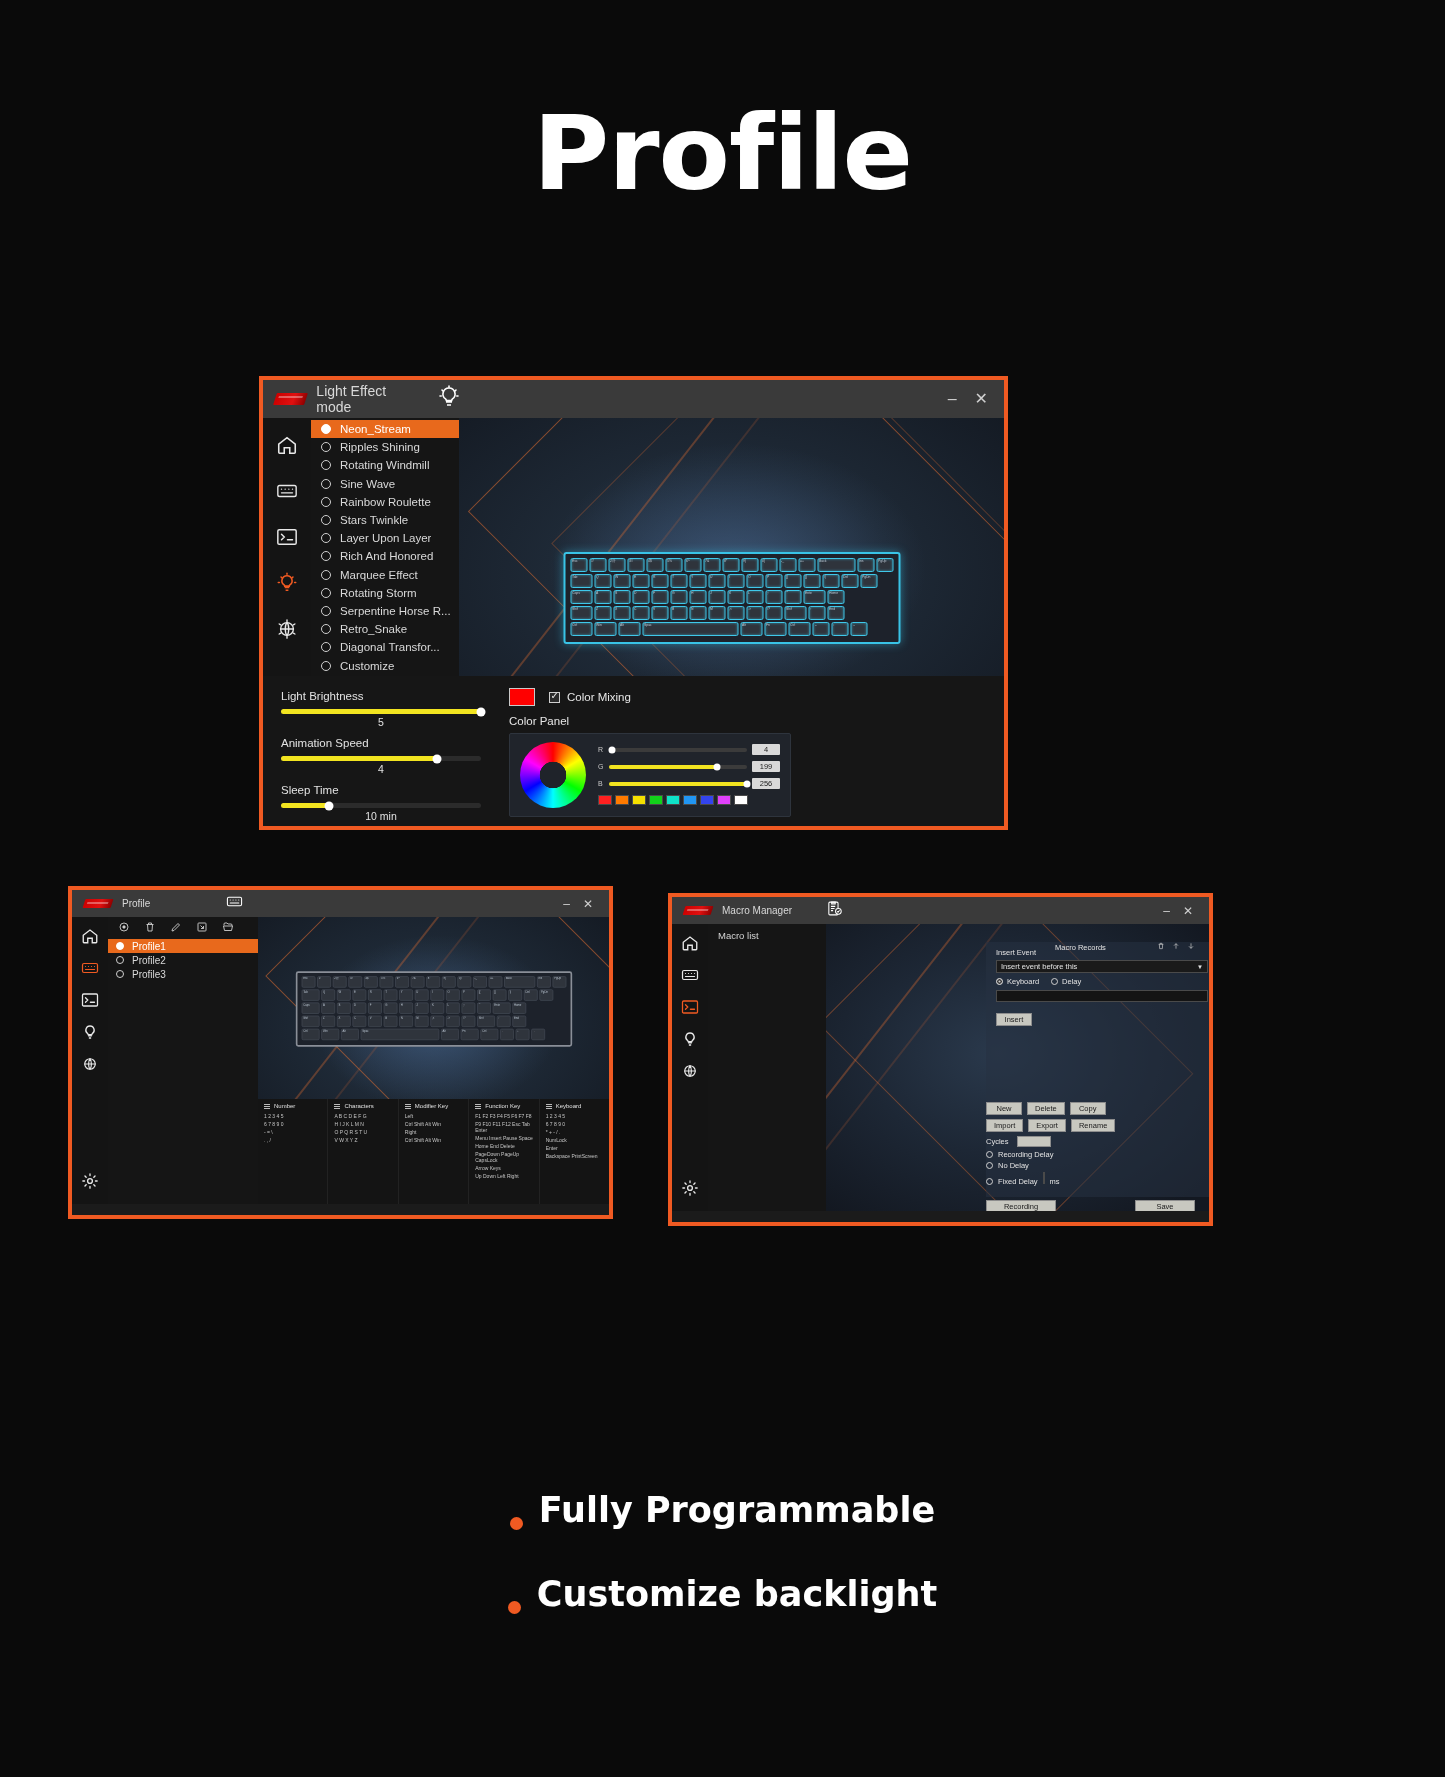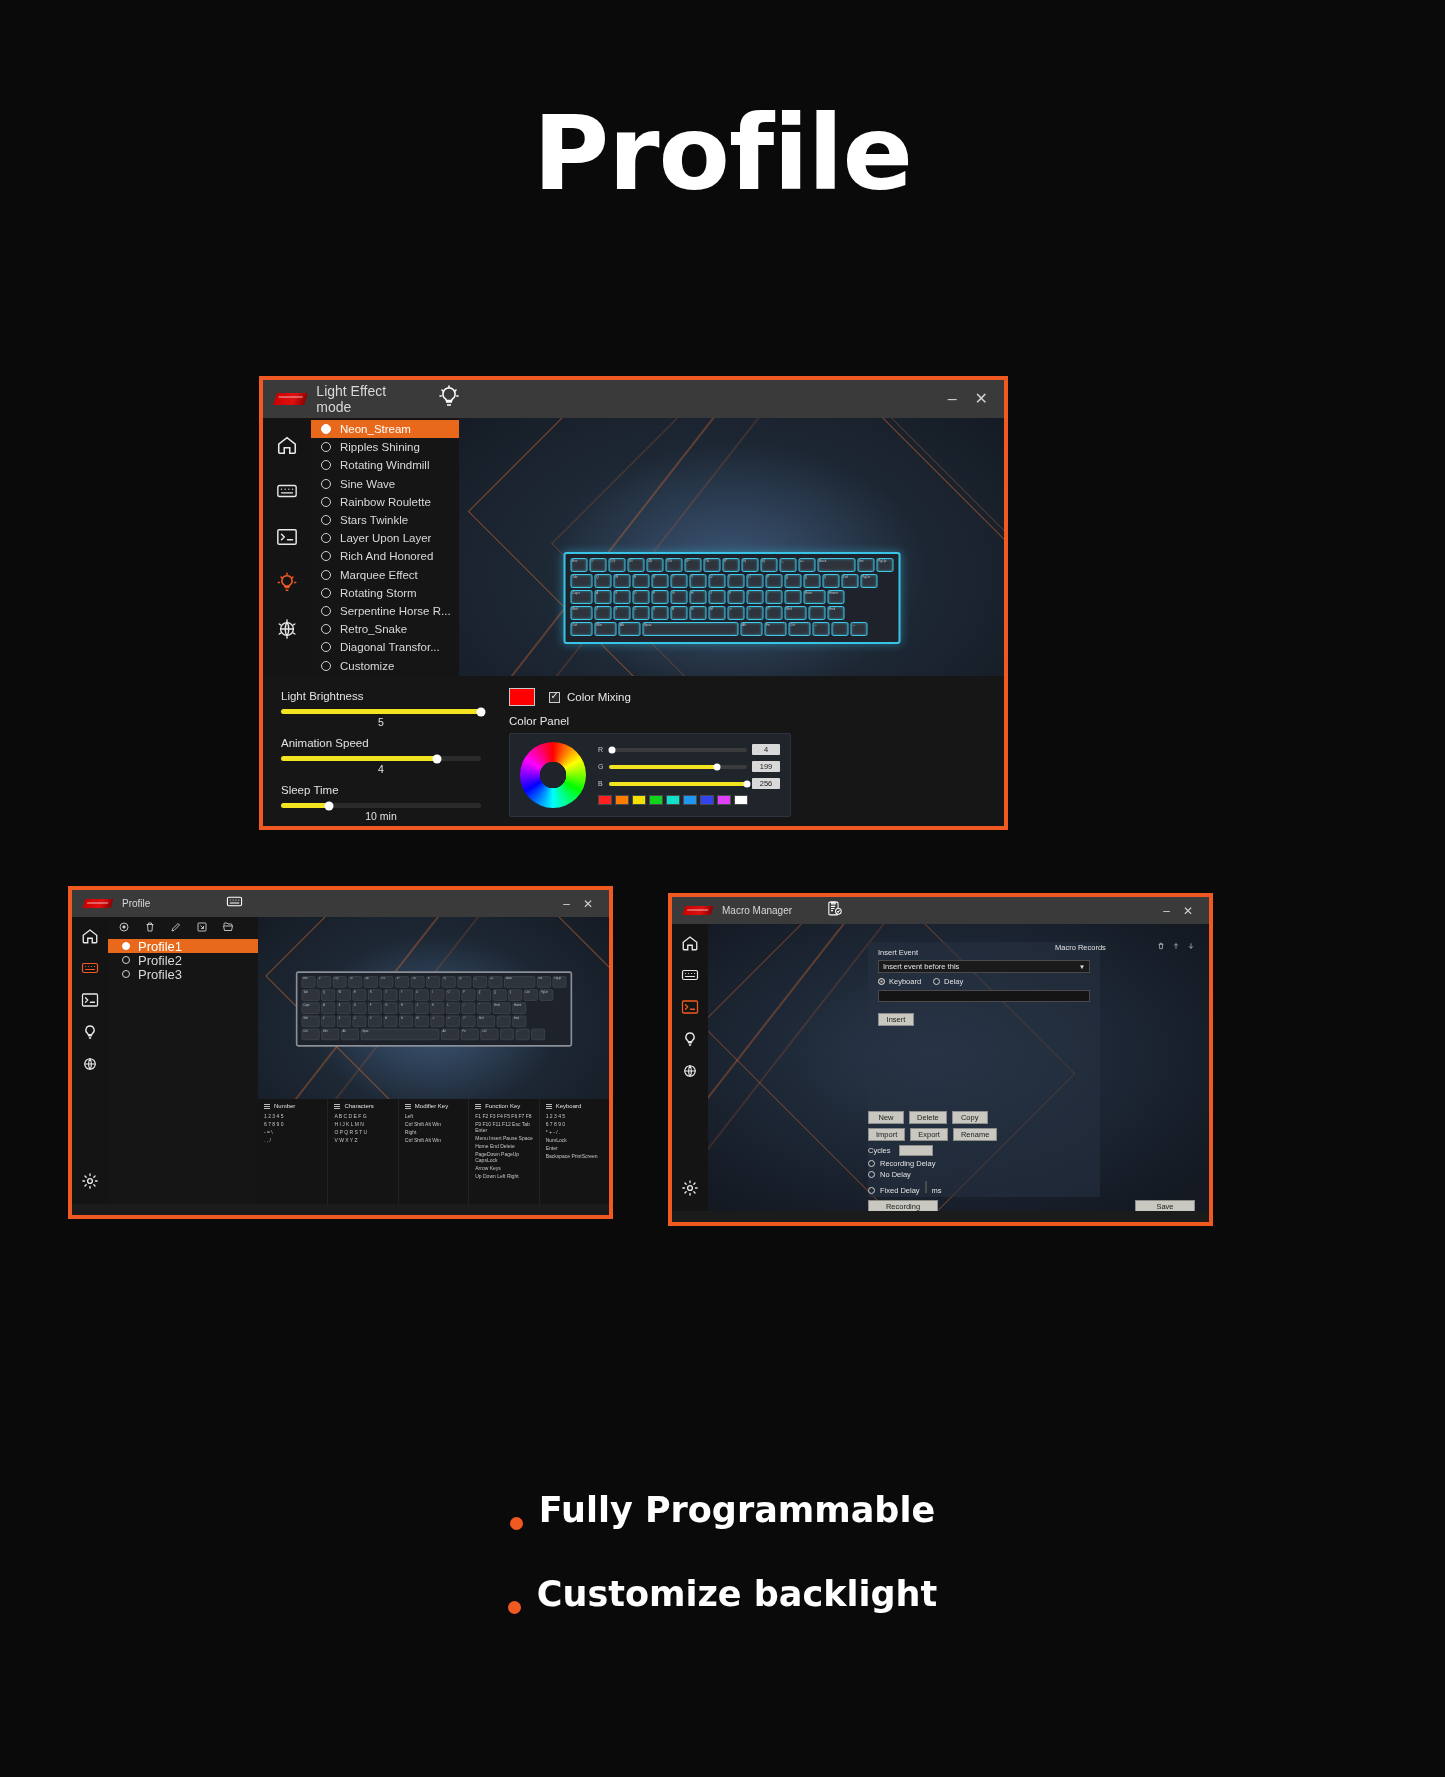--- a/index.html
+++ b/index.html
@@ -195,21 +195,21 @@
   
   #win-profile { left:68px; top:886px; width:545px; height:333px; }
   .p-toolbar {
     display:flex; align-items:center; gap:14px; height:22px;
     padding-left:10px; color:#cfcfcf;
   }
   .p-toolbar svg { width:12px;height:12px; }
   .prof-list { width: 150px; background:#151515; }
   .prof-item {
     display:flex; align-items:center; gap:8px; height:14px;
-    padding-left:14px; color:#d9d9d9; font-size:13px; cursor:pointer;text-align:right;
+    padding-left:8px; color:#d9d9d9; font-size:10px; cursor:pointer;text-align:right;
   }
   .prof-item.sel { background:#e8691c; color:#fff; }
   .radio-s { width:8px;height:8px;border:1.2px solid #cfcfcf;border-radius:50%;flex:0 0 auto;}
   .prof-item.sel .radio-s { background:#fff;border-color:#fff;}
 
   .keylegend {
     position:absolute; left:0; right:0; bottom:0; height:105px;
     background:#141414; display:flex; font-size:5px; color:#c6c6c6;
   }
   .kl-col { flex:1; border-right:1px solid #222; padding:4px 5px 0 6px; }
@@ -248,21 +248,21 @@
     height:13px; min-width:36px; padding:0 7px; border:1px solid #8d8d8d;
   }
   .m-btnrow { display:flex; gap:5px; margin-bottom:4px; }
   .m-records {
     position:absolute; right:14px; top:18px; width:140px;
     color:#e2e2e2; font-size:7.5px;
   }
   .m-rec-head { display:flex; align-items:center; justify-content:space-between; }
   .m-rec-icons { display:flex; gap:7px; color:#d0d0d0; }
   .m-rec-icons svg{width:8px;height:8px;}
-  .m-bottom { position:absolute; left:160px; bottom:10px; width:232px; }
+  .m-bottom { position:absolute; left:160px; bottom:19px; width:232px; }
   .m-cyc { display:flex; align-items:center; gap:8px; margin-bottom:3px; }
   .m-cycbox { width:34px;height:11px;background:#c8c8c0;border:1px solid #8d8d8d; }
   .m-opt { display:flex; align-items:center; gap:5px; color:#e2e2e2; font-size:7.5px; margin-bottom:2px; }
   .rec-btn {
     position:absolute; left:160px; bottom:-2px;
     background:#c8c8c0;color:#202020;font-size:7.5px;height:13px;
     display:flex;align-items:center;justify-content:center;width:70px;border:1px solid #8d8d8d;
   }
   .save-btn {
     position:absolute; right:14px; bottom:-2px;
@@ -933,20 +933,23 @@
       </span>
       <span class="spacer"></span>
       <span class="rail-ico" style="width:18px;height:18px;margin-bottom:14px">
         <svg viewBox="0 0 24 24" width="16" height="16" fill="none" stroke="currentColor" stroke-width="1.8">
             <circle cx="12" cy="12" r="3.2"></circle>
             <path d="M12 2.5v2.2M12 19.3v2.2M21.5 12h-2.2M4.7 12H2.5M18.7 5.3l-1.6 1.6M6.9 17.1l-1.6 1.6M18.7 18.7l-1.6-1.6M6.9 6.9L5.3 5.3" stroke-linecap="round"></path>
           </svg>
       </span>
     </div>
 
+    <div class="macro-side">
+      <span>Macro list</span>
+    </div>
 
     <div class="macro-stage">
       <div class="hexline" style="width:300px;height:230px;left:30px;top:10px;border-color:rgba(224,110,50,.4)"></div>
       <div class="diag" style="left:150px;top:-20px;height:380px"></div>
       <div class="diag" style="left:190px;top:-20px;height:380px;opacity:.5"></div>
 
       <div class="m-panel">
         <div class="m-lab">Insert Event</div>
         <div class="m-select">
           <span>Insert event before this</span>

